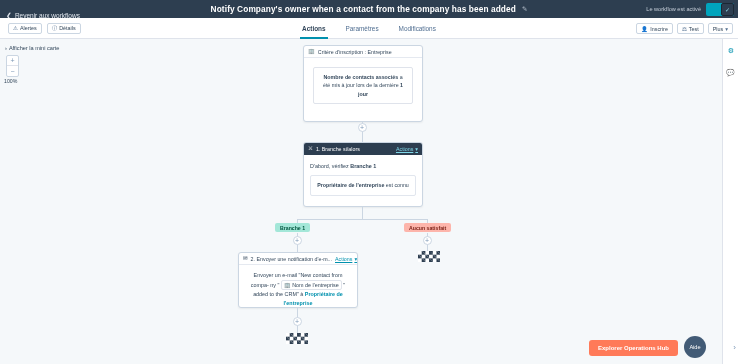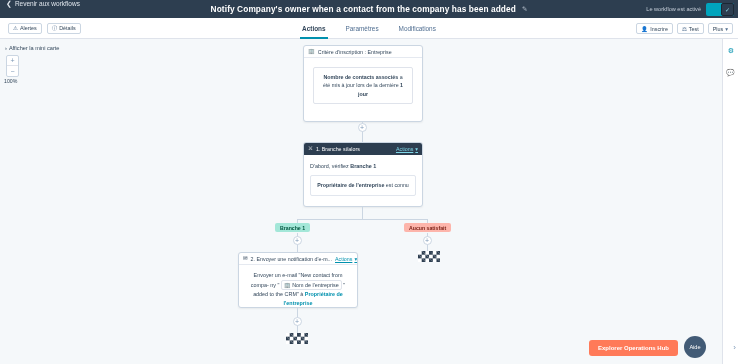--- a/index.html
+++ b/index.html
@@ -6,21 +6,21 @@
   html, body {
     width: 738px; height: 364px;
     font-family: "Liberation Sans", sans-serif;
     overflow: hidden;
     background: #f5f8fa;
   }
   
   #topbar {
     position: absolute; left: 0; top: 0; width: 738px; height: 31px;
     background: #2d3e50; color: #fff;
-    display: flex; align-items: flex-start;
+    display: flex; align-items: center;
   }
   #back-link {
     display: flex; align-items: center; gap: 3px;
     margin-left: 6px; font-size: 6.5px; color: #dfe5ec; cursor: pointer;
     white-space: nowrap;
   }
   #back-link .chev { font-size: 7px; line-height: 1; }
   #wf-title-wrap {
     position: absolute; left: 0; right: 0; top: 0; height: 18px;
     display: flex; align-items: center; justify-content: center; gap: 6px;

